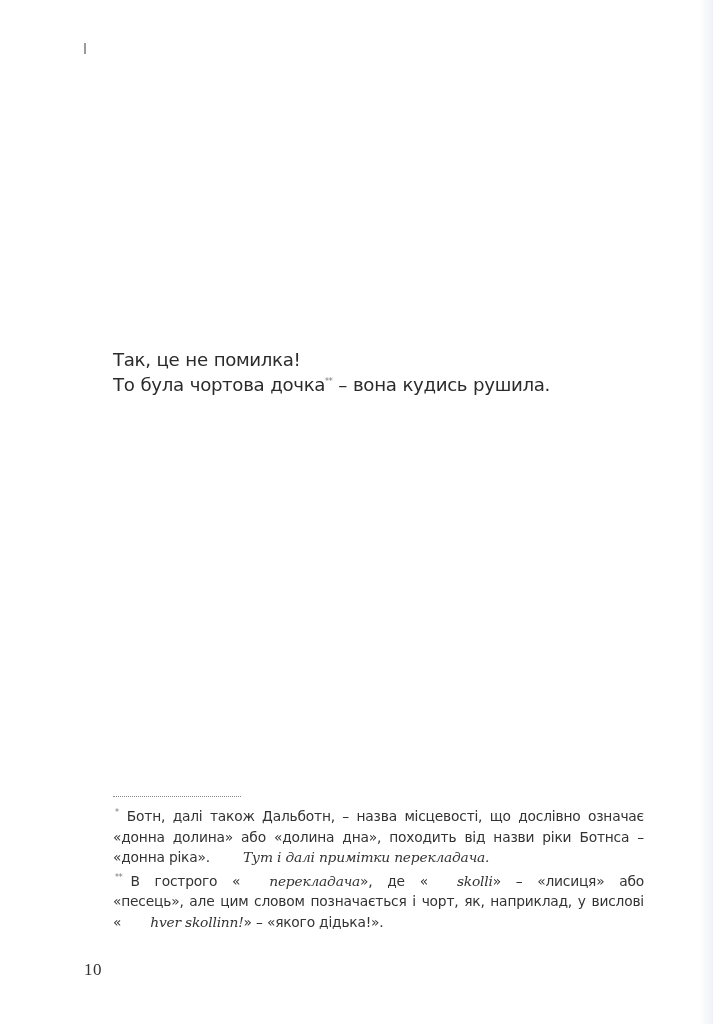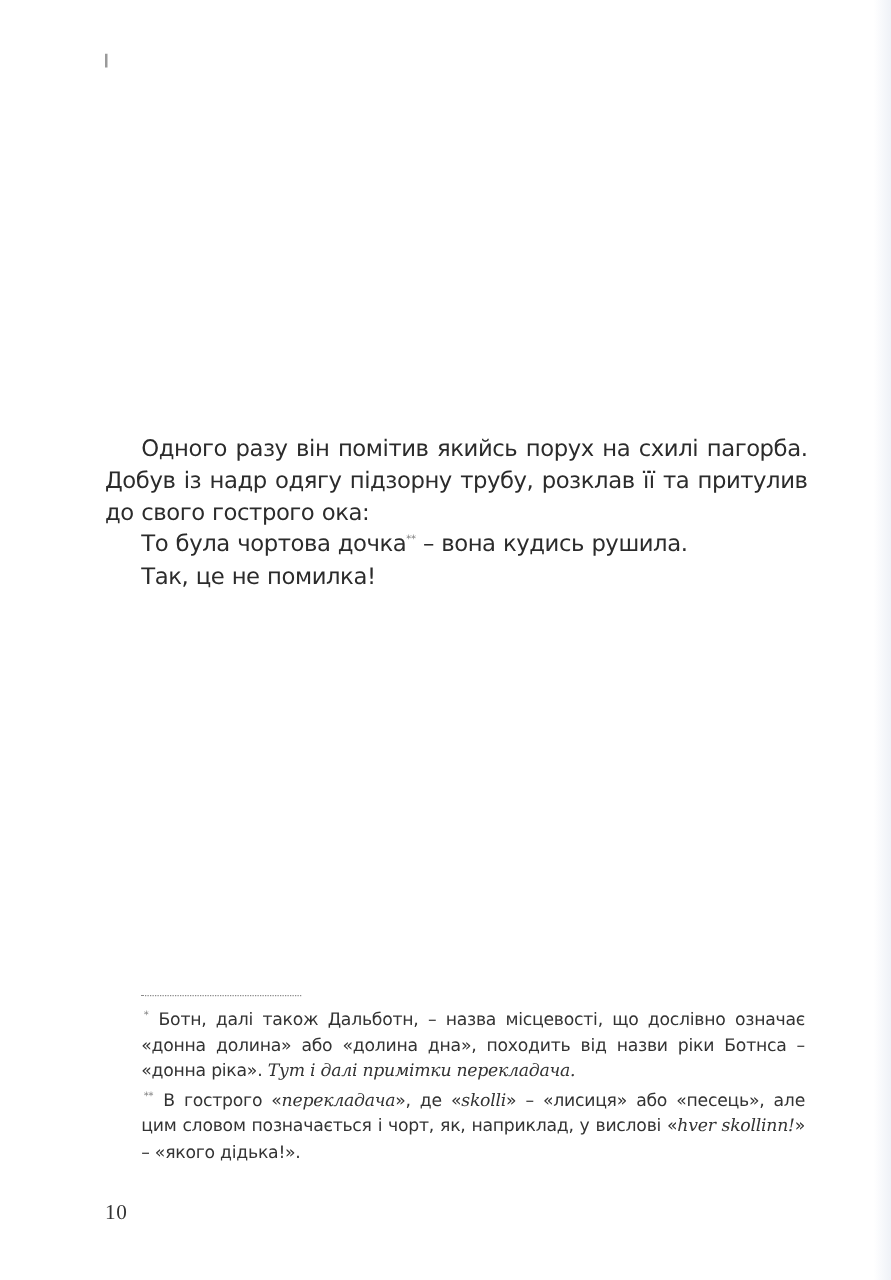--- a/index.html
+++ b/index.html
@@ -83,41 +83,41 @@
     .footnotes .marker {
       font-size: 8px;
       vertical-align: super;
       line-height: 0;
       color: #777;
       margin-right: 8px;
     }
     .footnotes em {
       font-family: "DejaVu Serif", "Liberation Serif", serif;
       font-style: italic;
+      margin-left: 29px;
     }
     .page-number {
       position: absolute;
       left: 84px;
       top: 960px;
       font-family: "Liberation Serif", "DejaVu Serif", serif;
       font-size: 17px;
       color: #333;
       letter-spacing: 0.5px;
     }
   </style>
 </head>
 <body>
 
 <div class="page-edge"></div>
 <div class="crop-mark"></div>
 
 <div class="body-text">
-  <p>Одного разу він помітив якийсь порух на схилі пагорба. Добув із надр одягу підзорну трубу, розклав її та притулив до свого гострого ока:</p>
+  <p>Так, це не помилка!</p>
   <p><span>То була чортова дочка</span><sup class="fn-mark">**</sup><span> – вона кудись рушила.</span></p>
-  <p>Так, це не помилка!</p>
 </div>
 
 <div class="fn-separator"></div>
 
 <div class="footnotes">
   <p><span class="marker">*</span><span>Ботн, далі також Дальботн, – назва місцевості, що дослівно означає «донна долина» або «долина дна», походить від назви ріки Ботнса – «донна ріка». </span><em>Тут і далі примітки перекладача.</em></p>
   <p><span class="marker">**</span><span>В гострого «</span><em>перекладача</em><span>», де «</span><em>skolli</em><span>» – «лисиця» або «песець», але цим словом позначається і чорт, як, наприклад, у вислові «</span><em>hver skollinn!</em><span>» – «якого дідька!».</span></p>
 </div>
 
 <div class="page-number">10</div>

